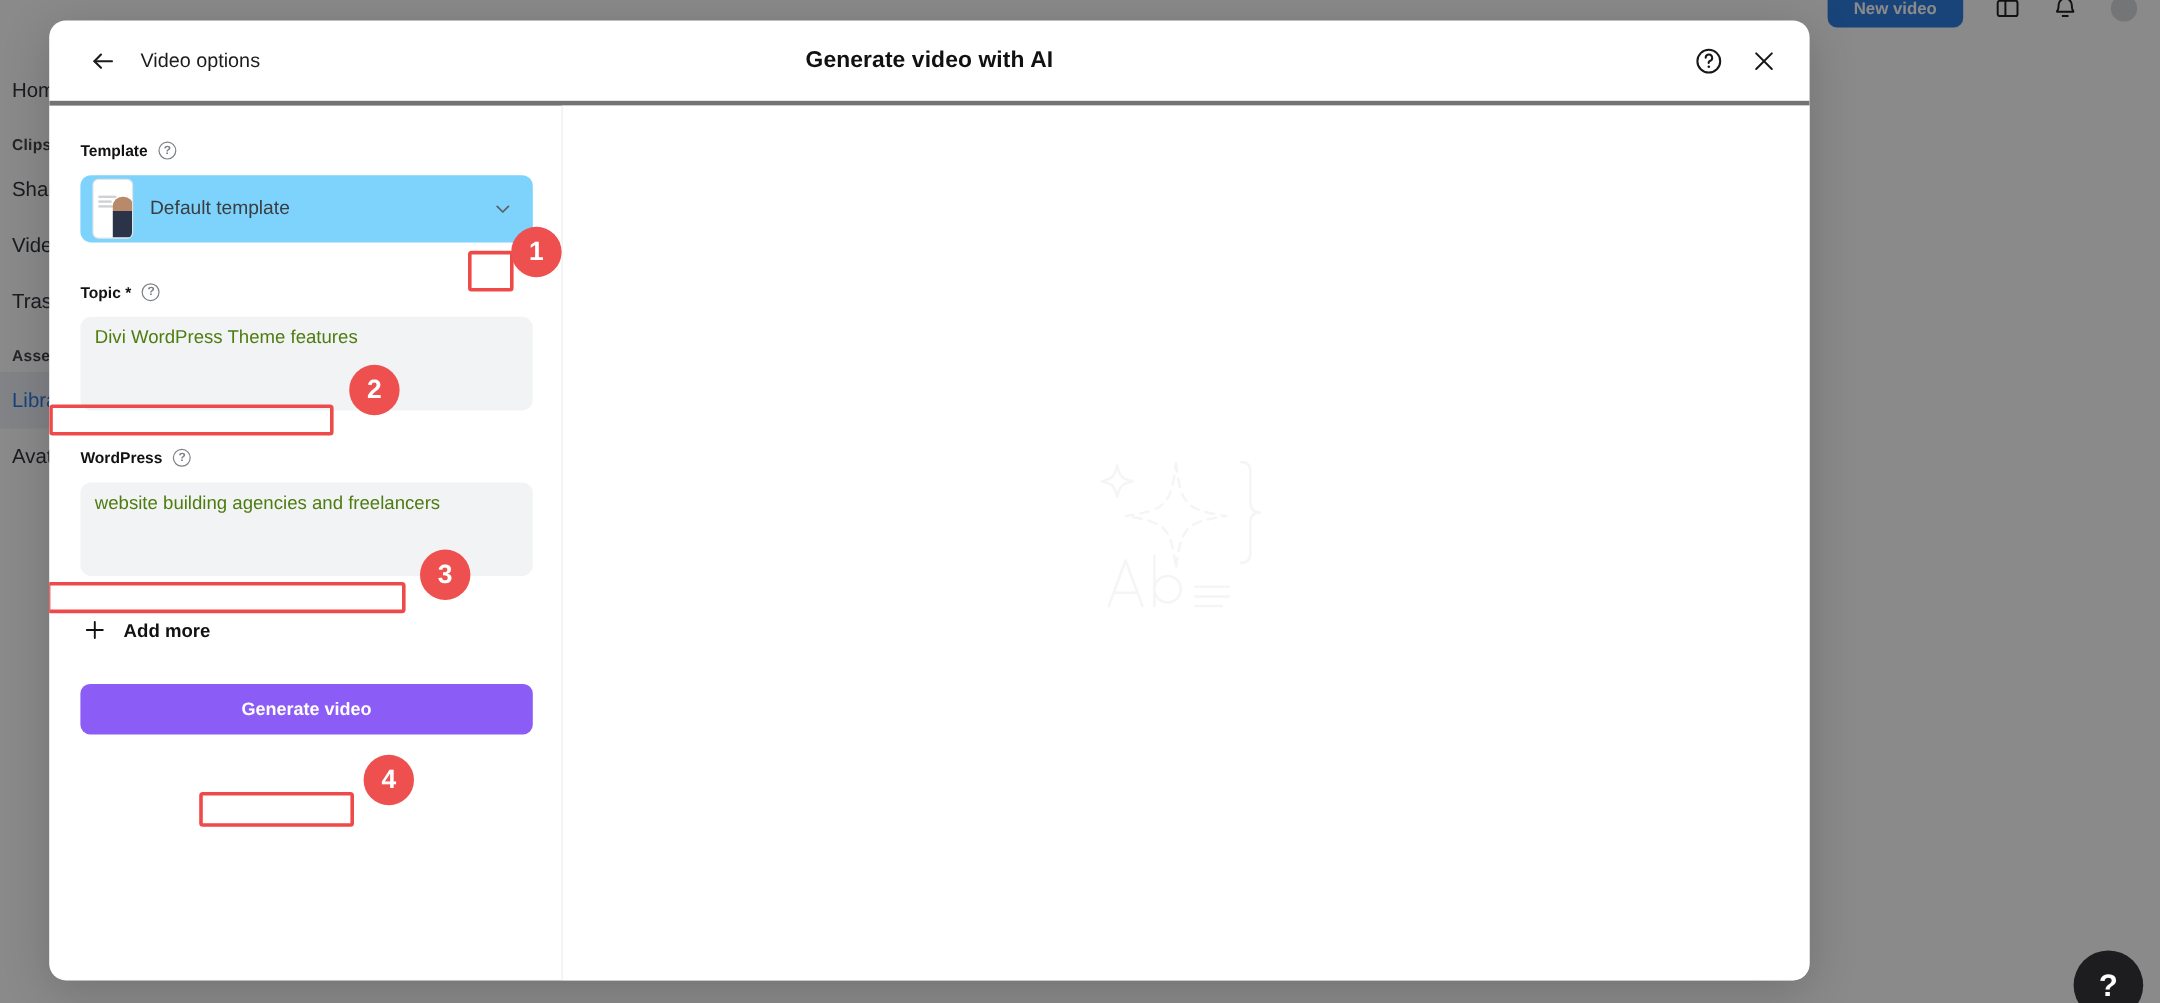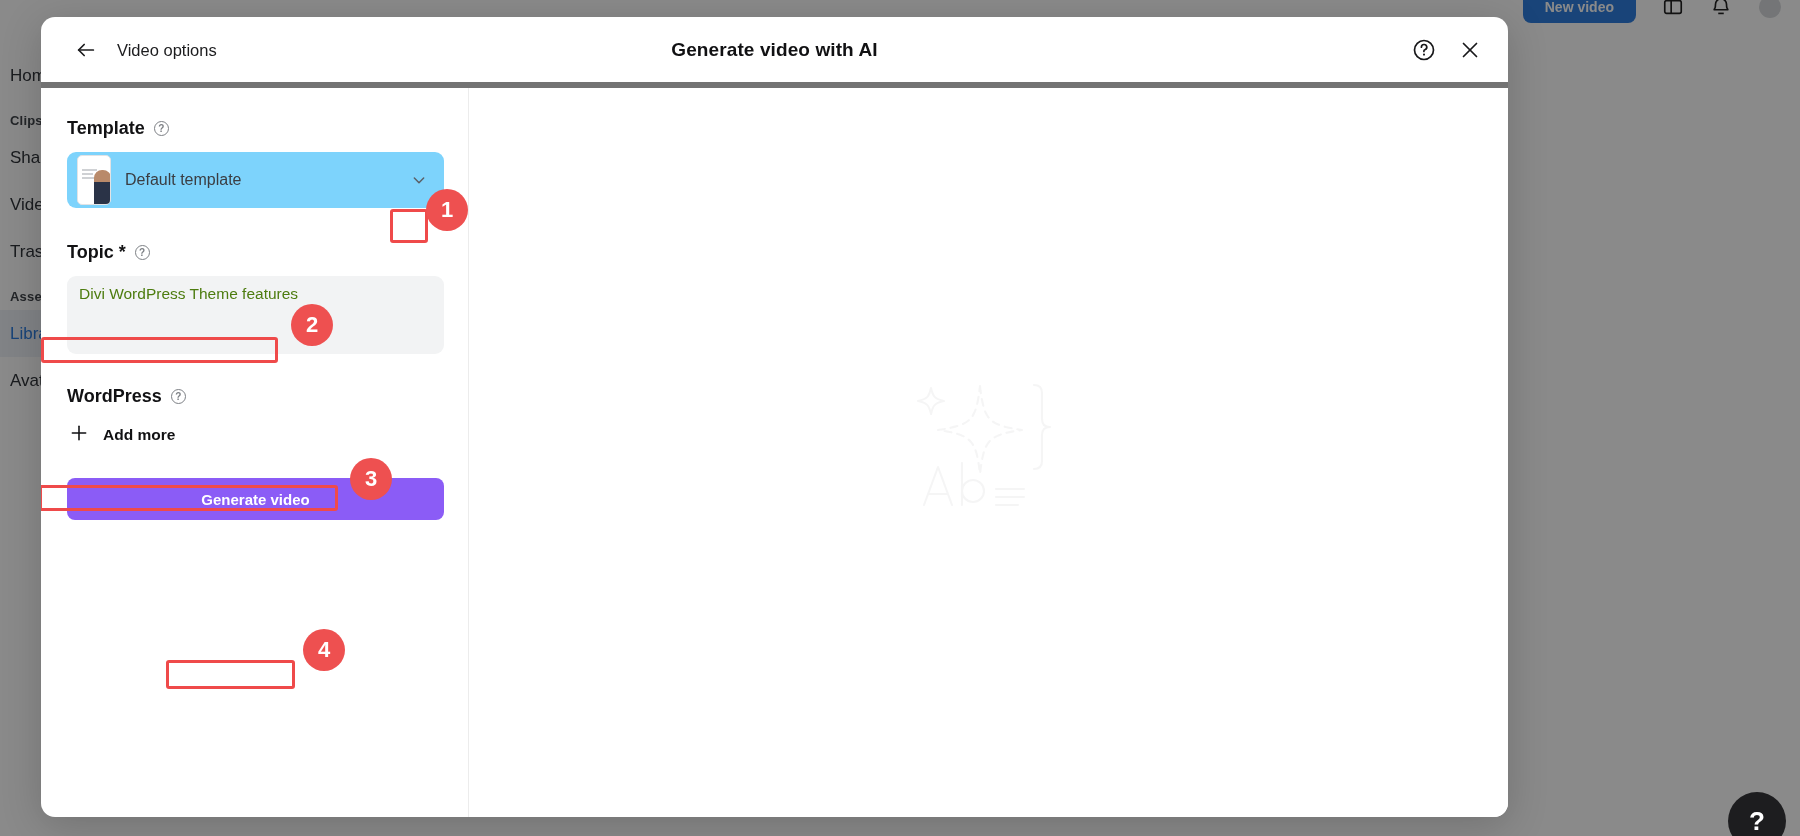--- a/index.html
+++ b/index.html
@@ -66,21 +66,21 @@
     background: #ffffff;
     border-radius: 14px;
     overflow: hidden;
     box-shadow: 0 8px 40px rgba(0,0,0,.18);
     display: flex; flex-direction: column;
   }
 
   #modal-header {
     position: relative;
     height: 71px; min-height: 71px;
-    border-bottom: 6px solid #737373;
+    border-bottom: 4px solid #737373;
     display: flex; align-items: center;
   }
   #back-btn {
     position: absolute; left: 28px; top: 50%; transform: translateY(-50%);
     width: 34px; height: 34px;
     display: flex; align-items: center; justify-content: center;
     cursor: pointer;
   }
   #back-title {
     position: absolute; left: 76px; top: 50%; transform: translateY(-50%);
@@ -109,21 +109,21 @@
     flex: 1; position: relative;
     display: flex; align-items: center; justify-content: center;
     background: #fff;
   }
 
   .field-label-row {
     display: flex; align-items: center; gap: 9px;
     margin-bottom: 13px;
   }
   .field-label {
-    font-size: 18px; font-weight: 700; color: #121214;
+    font-size: 13px; font-weight: 700; color: #121214;
   }
   .help-ring {
     width: 15px; height: 15px; border-radius: 50%;
     border: 1.4px solid #7d8085;
     display: flex; align-items: center; justify-content: center;
     font-size: 10px; color: #7d8085; font-weight: 700;
     line-height: 1;
   }
 
   #template-select {
@@ -327,20 +327,23 @@
         <span class="help-ring">?</span>
       </div>
       <div class="textarea-box">
         <span>Divi WordPress Theme features</span>
       </div>
 
       <div class="field-label-row">
         <span class="field-label">WordPress</span>
         <span class="help-ring">?</span>
       </div>
+      <div class="textarea-box">
+        <span>website building agencies and freelancers</span>
+      </div>
 
       <div id="add-more">
         <span>
           <svg width="20" height="20" viewBox="0 0 24 24" stroke="#111113" stroke-width="1.9" stroke-linecap="round">
             <line x1="12" y1="4" x2="12" y2="20"></line>
               <line x1="4" y1="12" x2="20" y2="12"></line>
           </svg>
         </span>
         <span id="add-more-label">Add more</span>
       </div>

